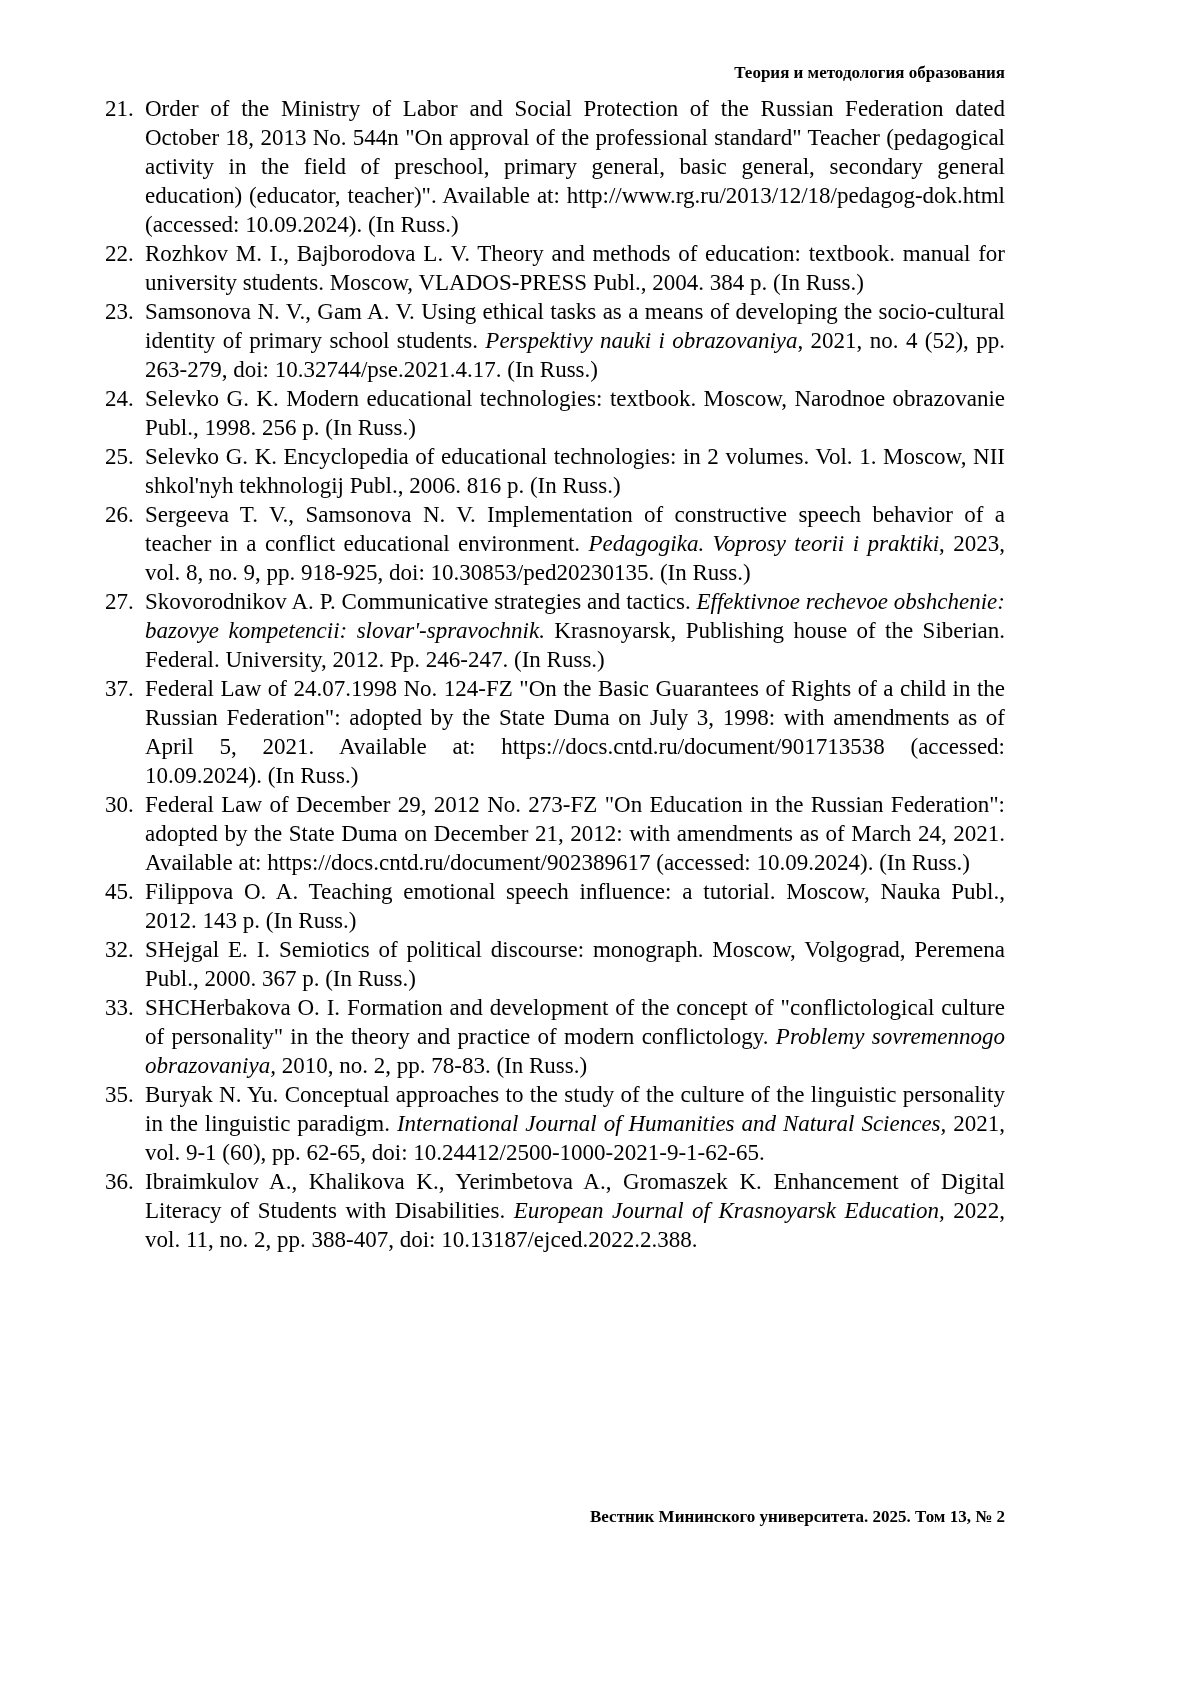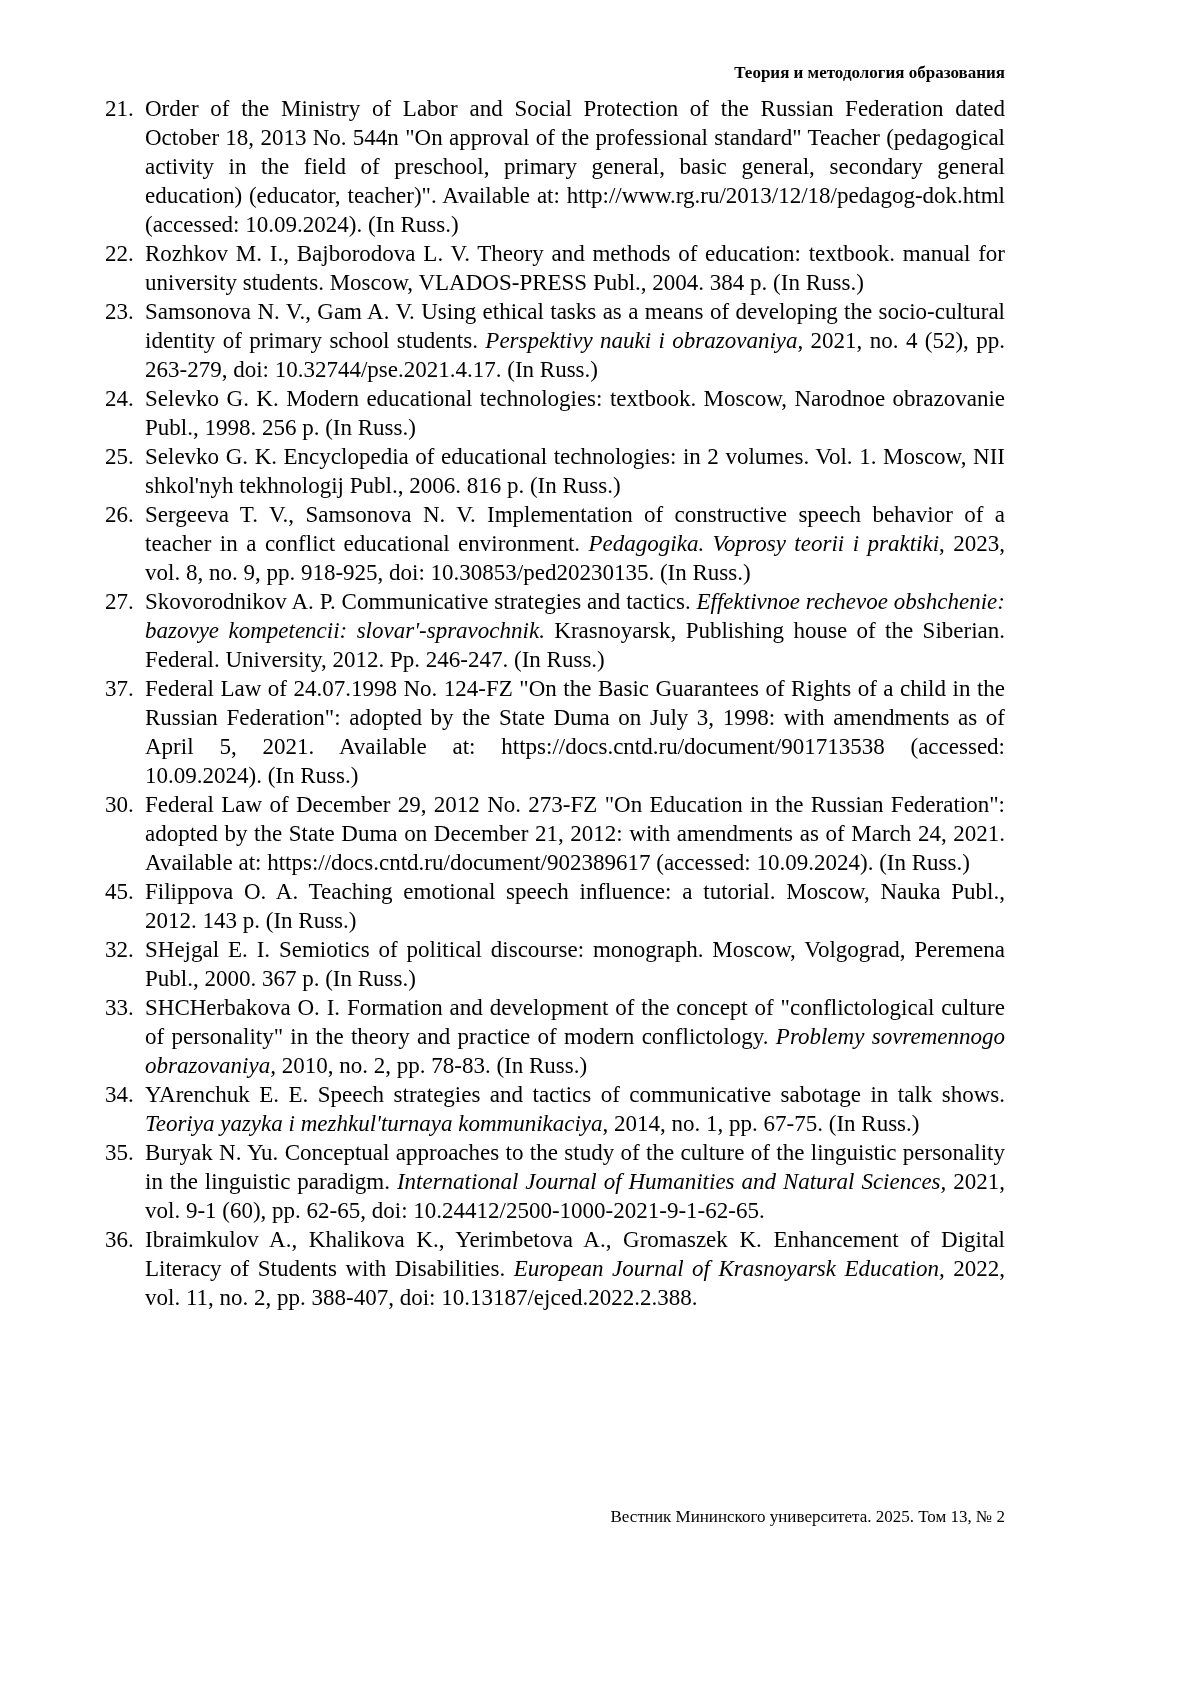--- a/index.html
+++ b/index.html
@@ -54,21 +54,21 @@
   .ref-body em {
     font-style: italic;
     margin-top: 37px;
   }
   .page-footer {
     position: absolute;
     top: 1506px;
     left: 105px;
     width: 900px;
     text-align: right;
-    font-weight: normal;
+    font-weight: bold;
     font-size: 17px;
     line-height: 22px;
   }
 </style>
 </head>
 <body>
 
 <div class="page">
   <div class="running-head">Теория и методология образования</div>
 
@@ -78,19 +78,18 @@
       <li class="ref"><span class="ref-num">23.</span><span class="ref-body"><span>Samsonova N. V., Gam A. V. Using ethical tasks as a means of developing the socio-cultural identity of primary school students. </span><em>Perspektivy nauki i obrazovaniya</em><span>, 2021, no. 4 (52), pp. 263-279, doi: 10.32744/pse.2021.4.17. (In Russ.)</span></span></li>
       <li class="ref"><span class="ref-num">24.</span><span class="ref-body"><span>Selevko G. K. Modern educational technologies: textbook. Moscow, Narodnoe obrazovanie Publ., 1998. 256 p. (In Russ.)</span></span></li>
       <li class="ref"><span class="ref-num">25.</span><span class="ref-body"><span>Selevko G. K. Encyclopedia of educational technologies: in 2 volumes. Vol. 1. Moscow, NII shkol'nyh tekhnologij Publ., 2006. 816 p. (In Russ.)</span></span></li>
       <li class="ref"><span class="ref-num">26.</span><span class="ref-body"><span>Sergeeva T. V., Samsonova N. V. Implementation of constructive speech behavior of a teacher in a conflict educational environment. </span><em>Pedagogika. Voprosy teorii i praktiki</em><span>, 2023, vol. 8, no. 9, pp. 918-925, doi: 10.30853/ped20230135. (In Russ.)</span></span></li>
       <li class="ref"><span class="ref-num">27.</span><span class="ref-body"><span>Skovorodnikov A. P. Communicative strategies and tactics. </span><em>Effektivnoe rechevoe obshchenie: bazovye kompetencii: slovar'-spravochnik.</em><span> Krasnoyarsk, Publishing house of the Siberian. Federal. University, 2012. Pp. 246-247. (In Russ.)</span></span></li>
       <li class="ref"><span class="ref-num">37.</span><span class="ref-body"><span>Federal Law of 24.07.1998 No. 124-FZ "On the Basic Guarantees of Rights of a child in the Russian Federation": adopted by the State Duma on July 3, 1998: with amendments as of April 5, 2021. Available at: https://docs.cntd.ru/document/901713538 (accessed: 10.09.2024). (In Russ.)</span></span></li>
       <li class="ref"><span class="ref-num">30.</span><span class="ref-body"><span>Federal Law of December 29, 2012 No. 273-FZ "On Education in the Russian Federation": adopted by the State Duma on December 21, 2012: with amendments as of March 24, 2021. Available at: https://docs.cntd.ru/document/902389617 (accessed: 10.09.2024). (In Russ.)</span></span></li>
       <li class="ref"><span class="ref-num">45.</span><span class="ref-body"><span>Filippova O. A. Teaching emotional speech influence: a tutorial. Moscow, Nauka Publ., 2012. 143 p. (In Russ.)</span></span></li>
       <li class="ref"><span class="ref-num">32.</span><span class="ref-body"><span>SHejgal E. I. Semiotics of political discourse: monograph. Moscow, Volgograd, Peremena Publ., 2000. 367 p. (In Russ.)</span></span></li>
       <li class="ref"><span class="ref-num">33.</span><span class="ref-body"><span>SHCHerbakova O. I. Formation and development of the concept of "conflictological culture of personality" in the theory and practice of modern conflictology. </span><em>Problemy sovremennogo obrazovaniya,</em><span> 2010, no. 2, pp. 78-83. (In Russ.)</span></span></li>
-      <li class="ref"><span class="ref-num">34.</span><span class="ref-body"><span>YArenchuk E. E. Speech strategies and tactics of communicative sabotage in talk shows. </span><em>Teoriya yazyka i mezhkul'turnaya kommunikaciya</em><span>, 2014, no. 1, pp. 67-75. (In Russ.)</span></span></li>
       <li class="ref"><span class="ref-num">35.</span><span class="ref-body"><span>Buryak N. Yu. Conceptual approaches to the study of the culture of the linguistic personality in the linguistic paradigm. </span><em>International Journal of Humanities and Natural Sciences,</em><span> 2021, vol. 9-1 (60), pp. 62-65, doi: 10.24412/2500-1000-2021-9-1-62-65.</span></span></li>
       <li class="ref"><span class="ref-num">36.</span><span class="ref-body"><span>Ibraimkulov A., Khalikova K., Yerimbetova A., Gromaszek K. Enhancement of Digital Literacy of Students with Disabilities. </span><em>European Journal of Krasnoyarsk Education,</em><span> 2022, vol. 11, no. 2, pp. 388-407, doi: 10.13187/ejced.2022.2.388.</span></span></li>
     </ol>
 
   <div class="page-footer">Вестник Мининского университета. 2025. Том 13, № 2</div>
 </div>
 
 </body></html>

